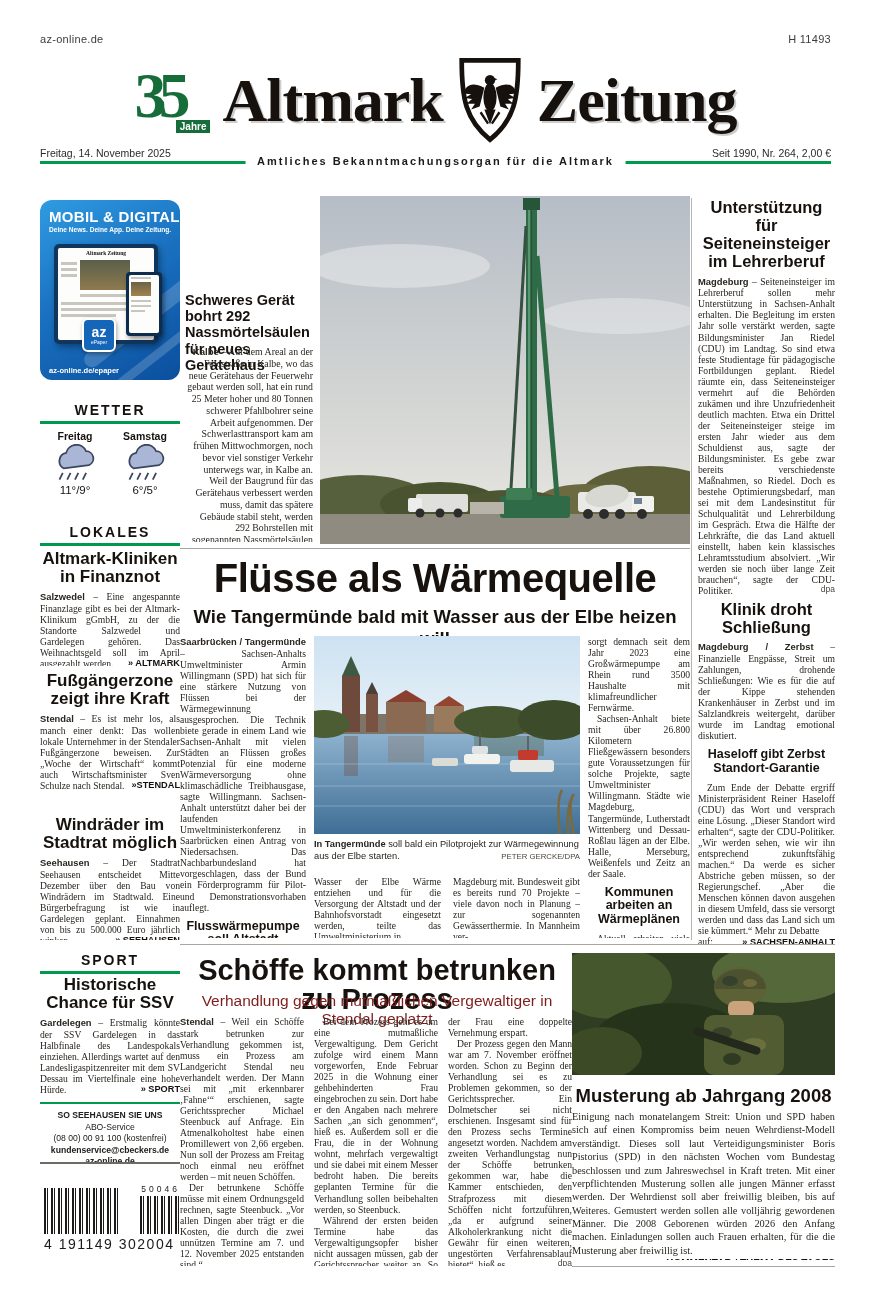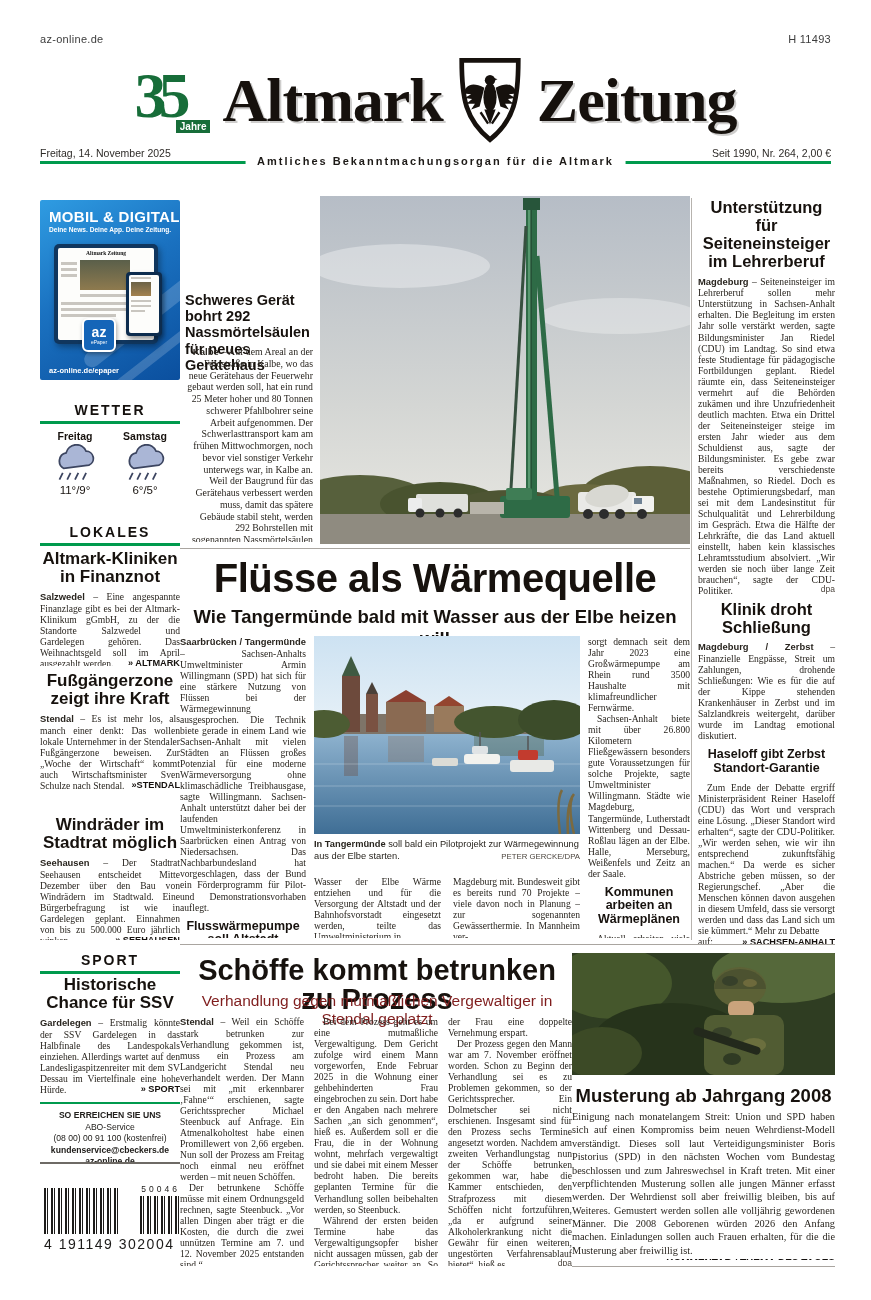--- a/index.html
+++ b/index.html
@@ -56,21 +56,21 @@
   .bot-hl{font-family:Liberation Sans, sans-serif;font-weight:bold;font-size:29px;text-align:center;color:#17120e;line-height:1;}
   .bot-sub{font-family:"Liberation Sans",sans-serif;font-size:15.5px;text-align:center;color:#7f1d1d;}
   .must-hl{font-family:"Liberation Sans",sans-serif;font-weight:bold;font-size:18.5px;text-align:center;color:#17120e;}
   .must-body{font-size:10.3px;line-height:1.3;text-align:justify;color:#29251f;margin:0;hyphens:auto;}
 
   .vrule{width:1px;background:#b7b3ae;}
   .hrule{height:1px;background:#a9a5a0;}
   .hrule2{height:2px;background:#6e6a65;}
 
   
-  .adbox{background:linear-gradient(150deg,#2f9ce2 0%,#1a71c0 45%,#0b4f9e 100%);border-radius:2px;overflow:hidden;position:relative;color:#fff;}
+  .adbox{background:linear-gradient(150deg,#2f9ce2 0%,#1a71c0 45%,#0b4f9e 100%);border-radius:12px;overflow:hidden;position:relative;color:#fff;}
   .adbox .swoosh{position:absolute;background:rgba(255,255,255,.18);border-radius:20px;}
   .ad-title{font-family:"Liberation Sans",sans-serif;font-weight:bold;font-size:15px;letter-spacing:.3px;margin:8px 0 1px 9px;}
   .ad-sub{font-family:"Liberation Sans",sans-serif;font-weight:bold;font-size:6.6px;margin-left:9px;}
   .tablet{position:absolute;left:14px;top:44px;width:96px;height:92px;background:#10365e;border-radius:5px;padding:4px;box-shadow:2px 3px 6px rgba(0,0,0,.35);}
   .tablet .screen{width:100%;height:100%;background:#fdfdfb;border-radius:2px;overflow:hidden;position:relative;}
   .t-mast{font-family:"Liberation Serif",serif;font-weight:bold;font-size:5.5px;text-align:center;color:#111;padding-top:2px;}
   .t-img{position:absolute;left:22px;top:12px;width:50px;height:30px;background:linear-gradient(#5a5f4a,#8e7a4e);}
   .t-bar{position:absolute;height:3px;background:#c9c6c0;}
   .phone{position:absolute;left:86px;top:72px;width:30px;height:58px;background:#0d2c4e;border-radius:4px;padding:3px;box-shadow:2px 3px 5px rgba(0,0,0,.4);}
   .phone .screen{width:100%;height:100%;background:#fdfdfb;border-radius:2px;overflow:hidden;position:relative;}
@@ -217,21 +217,21 @@
     <h3 class="sb-title">Historische Chance für SSV</h3>
     <p class="body">
       <b class="loc">Gardelegen</b>
       <span>– Erstmalig könnte der SSV Gardelegen in das Halbfinale des Landespokals einziehen. Allerdings wartet auf den Landesligaspitzenreiter mit dem SV Dessau im Viertelfinale eine hohe Hürde.</span>
       <span class="ref">» SPORT</span>
     </p>
   </div>
 
   <div class="abs greenline" style="left:40px;top:1102px;width:140px;height:2px;"></div>
   <div class="abs contact" style="left:40px;top:1110px;width:140px;">
-    <div class="b">SO ERREICHEN SIE UNS</div>
+    <div class="b">SO SEEHAUSEN SIE UNS</div>
     <div>ABO-Service</div>
     <div>(08 00) 00 91 100 (kostenfrei)</div>
     <div class="b">kundenservice@cbeckers.de</div>
     <div class="b">az-online.de</div>
   </div>
   <div class="abs hrule2" style="left:40px;top:1162px;width:140px;"></div>
 
   <div class="abs" style="left:44px;top:1184px;width:140px;height:64px;">
     <div class="abs bc-num" style="right:4px;top:0;letter-spacing:3px;">50046</div>
     <div class="abs bars" style="left:0;top:4px;width:74px;height:46px;"></div>

